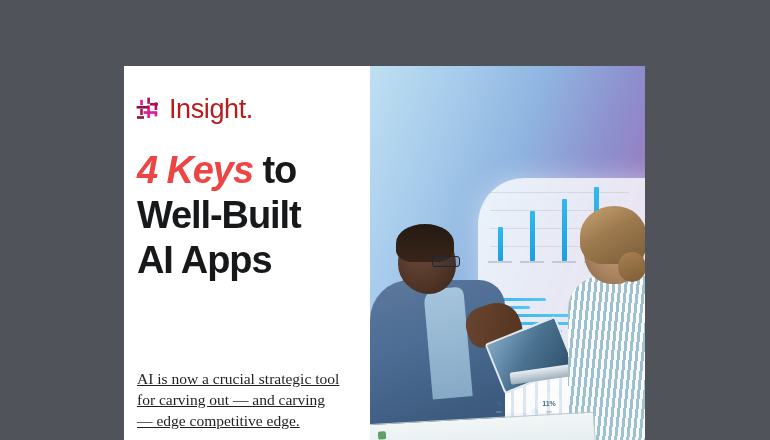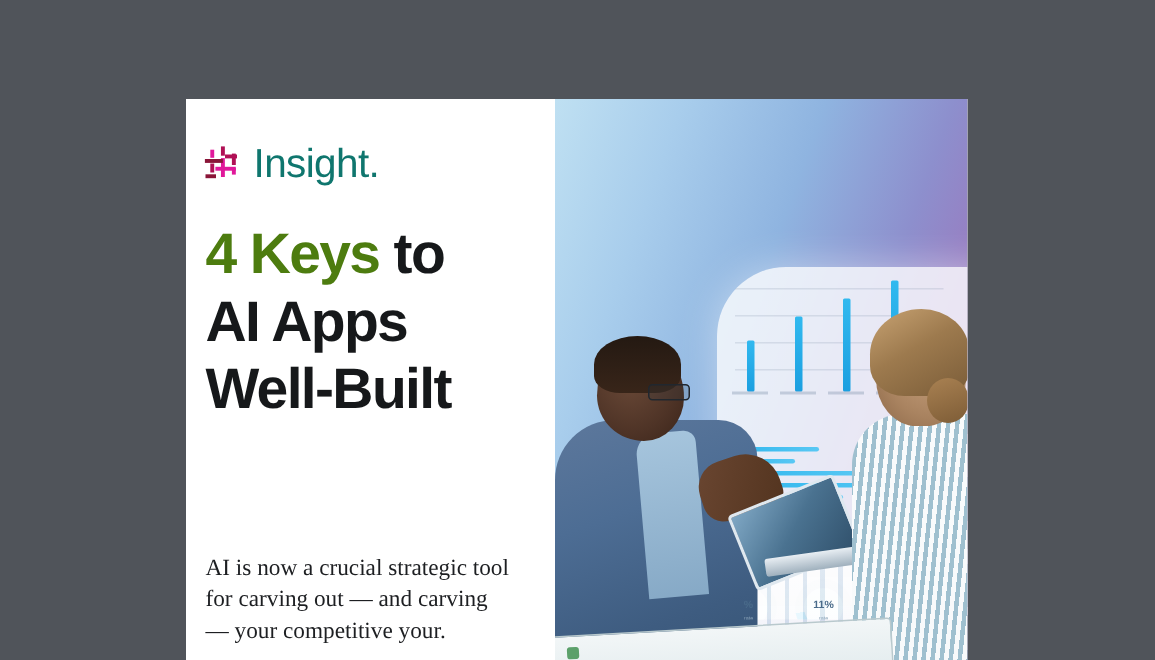--- a/index.html
+++ b/index.html
@@ -47,21 +47,21 @@
     top: 30px;
     display: flex;
     align-items: center;
     gap: 7px;
   }
   #logo-mark { width: 26px; height: 26px; display: block; }
   #logo-word {
     font-family: "Liberation Sans", sans-serif;
     font-size: 27px;
     font-weight: 400;
-    color: #0f766e;
+    color: #b91c1c;
     letter-spacing: -0.4px;
     line-height: 1;
     white-space: nowrap;
     text-align: center;
   }
 
   
   #headline {
     position: absolute;
     left: 13px;
@@ -77,34 +77,34 @@
     font-size: 29px;
     line-height: 36px;
     margin-bottom: 2px;
   }
   .h-big {
     display: block;
     font-size: 38px;
     line-height: 45px;
     white-space: nowrap;
   }
-  .accent { color: #4d7c0f; }
+  .accent { color: #ef4444; font-style: italic; }
 
   
   #deck {
     position: absolute;
     left: 13px;
     top: 302px;
     width: 240px;
     font-family: "Liberation Serif", serif;
     font-size: 15.5px;
     line-height: 21px;
     color: #1d1f22;
   }
-  #deck .ln { display: block; white-space: nowrap; }
+  #deck .ln { display: block; white-space: nowrap; text-decoration: underline; }
 
   
   #hero {
     position: absolute;
     right: 0;
     top: 0;
     width: 275px;
     height: 100%;
     overflow: hidden;
     background: linear-gradient(110deg,
@@ -408,25 +408,25 @@
           <rect x="0.6" y="9.0" width="12.0" height="2.6" fill="#8a1538"></rect>
           <rect x="7.6" y="14.2" width="13.6" height="2.6" fill="#e0189a"></rect>
           <rect x="14.0" y="6.0" width="8.0" height="2.6" fill="#b01055"></rect>
           <rect x="1.0" y="19.2" width="7.0" height="2.6" fill="#8a1538"></rect>
         </svg>
         <span id="logo-word">Insight.</span>
       </div>
 
       <div id="headline">
         <span class="h-big"><span class="accent">4 Keys</span><span> to</span></span>
+        <span class="h-big">Well-Built</span>
         <span class="h-big">AI Apps</span>
-        <span class="h-big">Well-Built</span>
       </div>
 
       <div id="deck">
         <span class="ln">AI is now a crucial strategic tool</span>
         <span class="ln">for carving out — and carving</span>
-        <span class="ln">— your competitive your.</span>
+        <span class="ln">— edge competitive edge.</span>
       </div>
 
     </div>
   </div>
 </div>
 
 </body></html>

